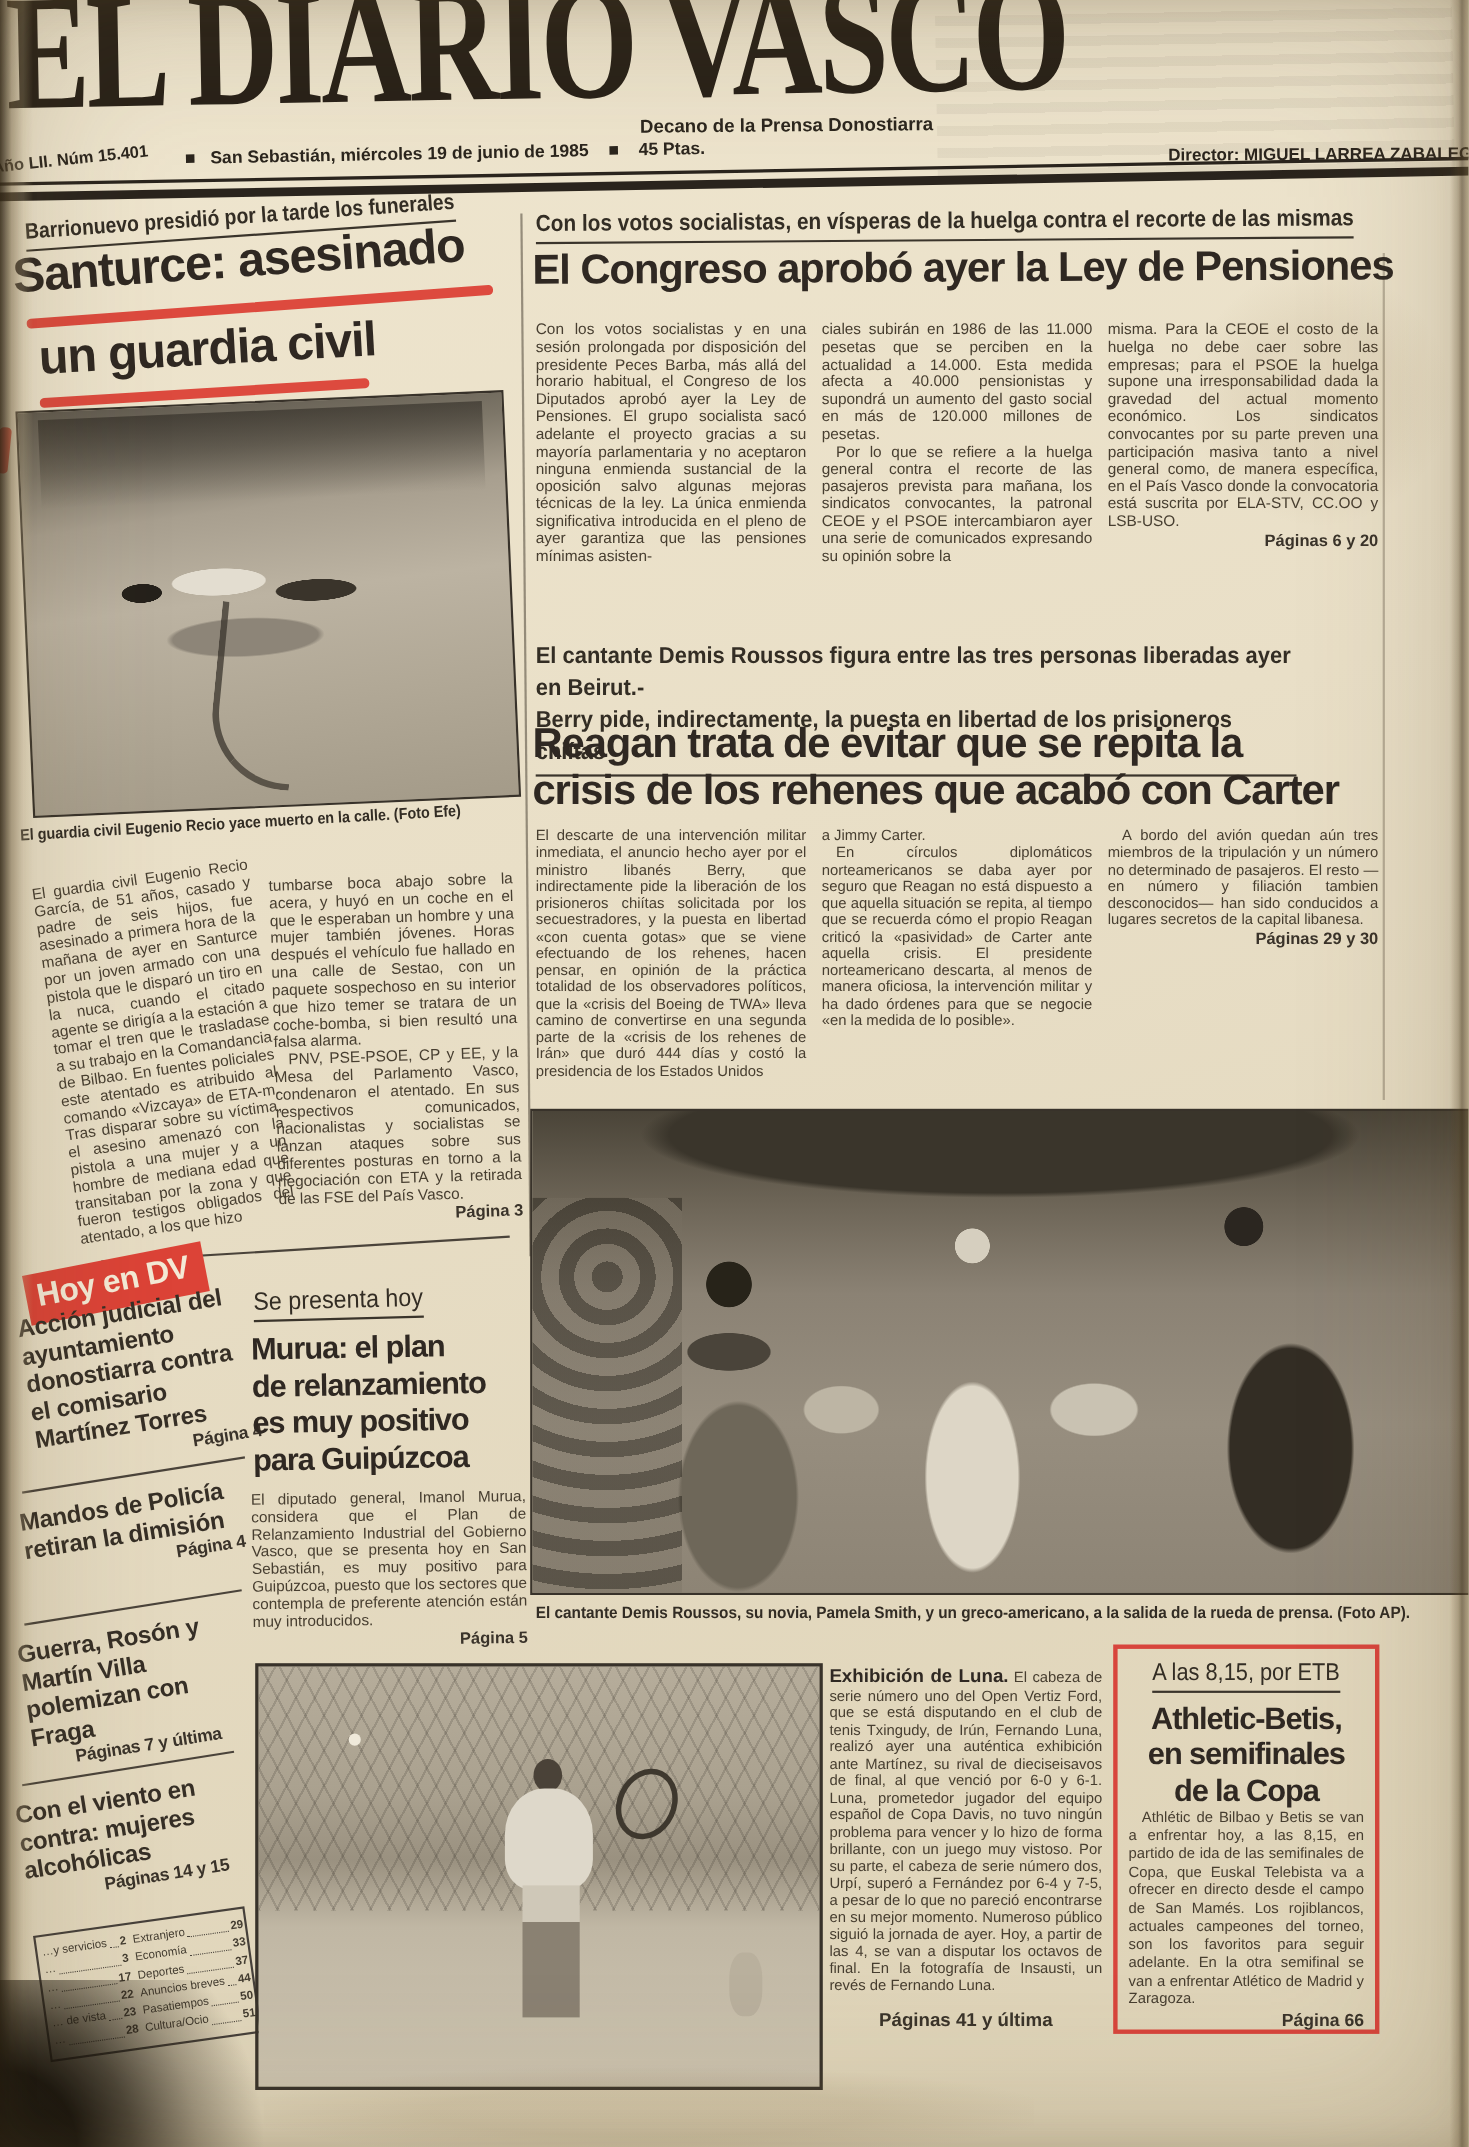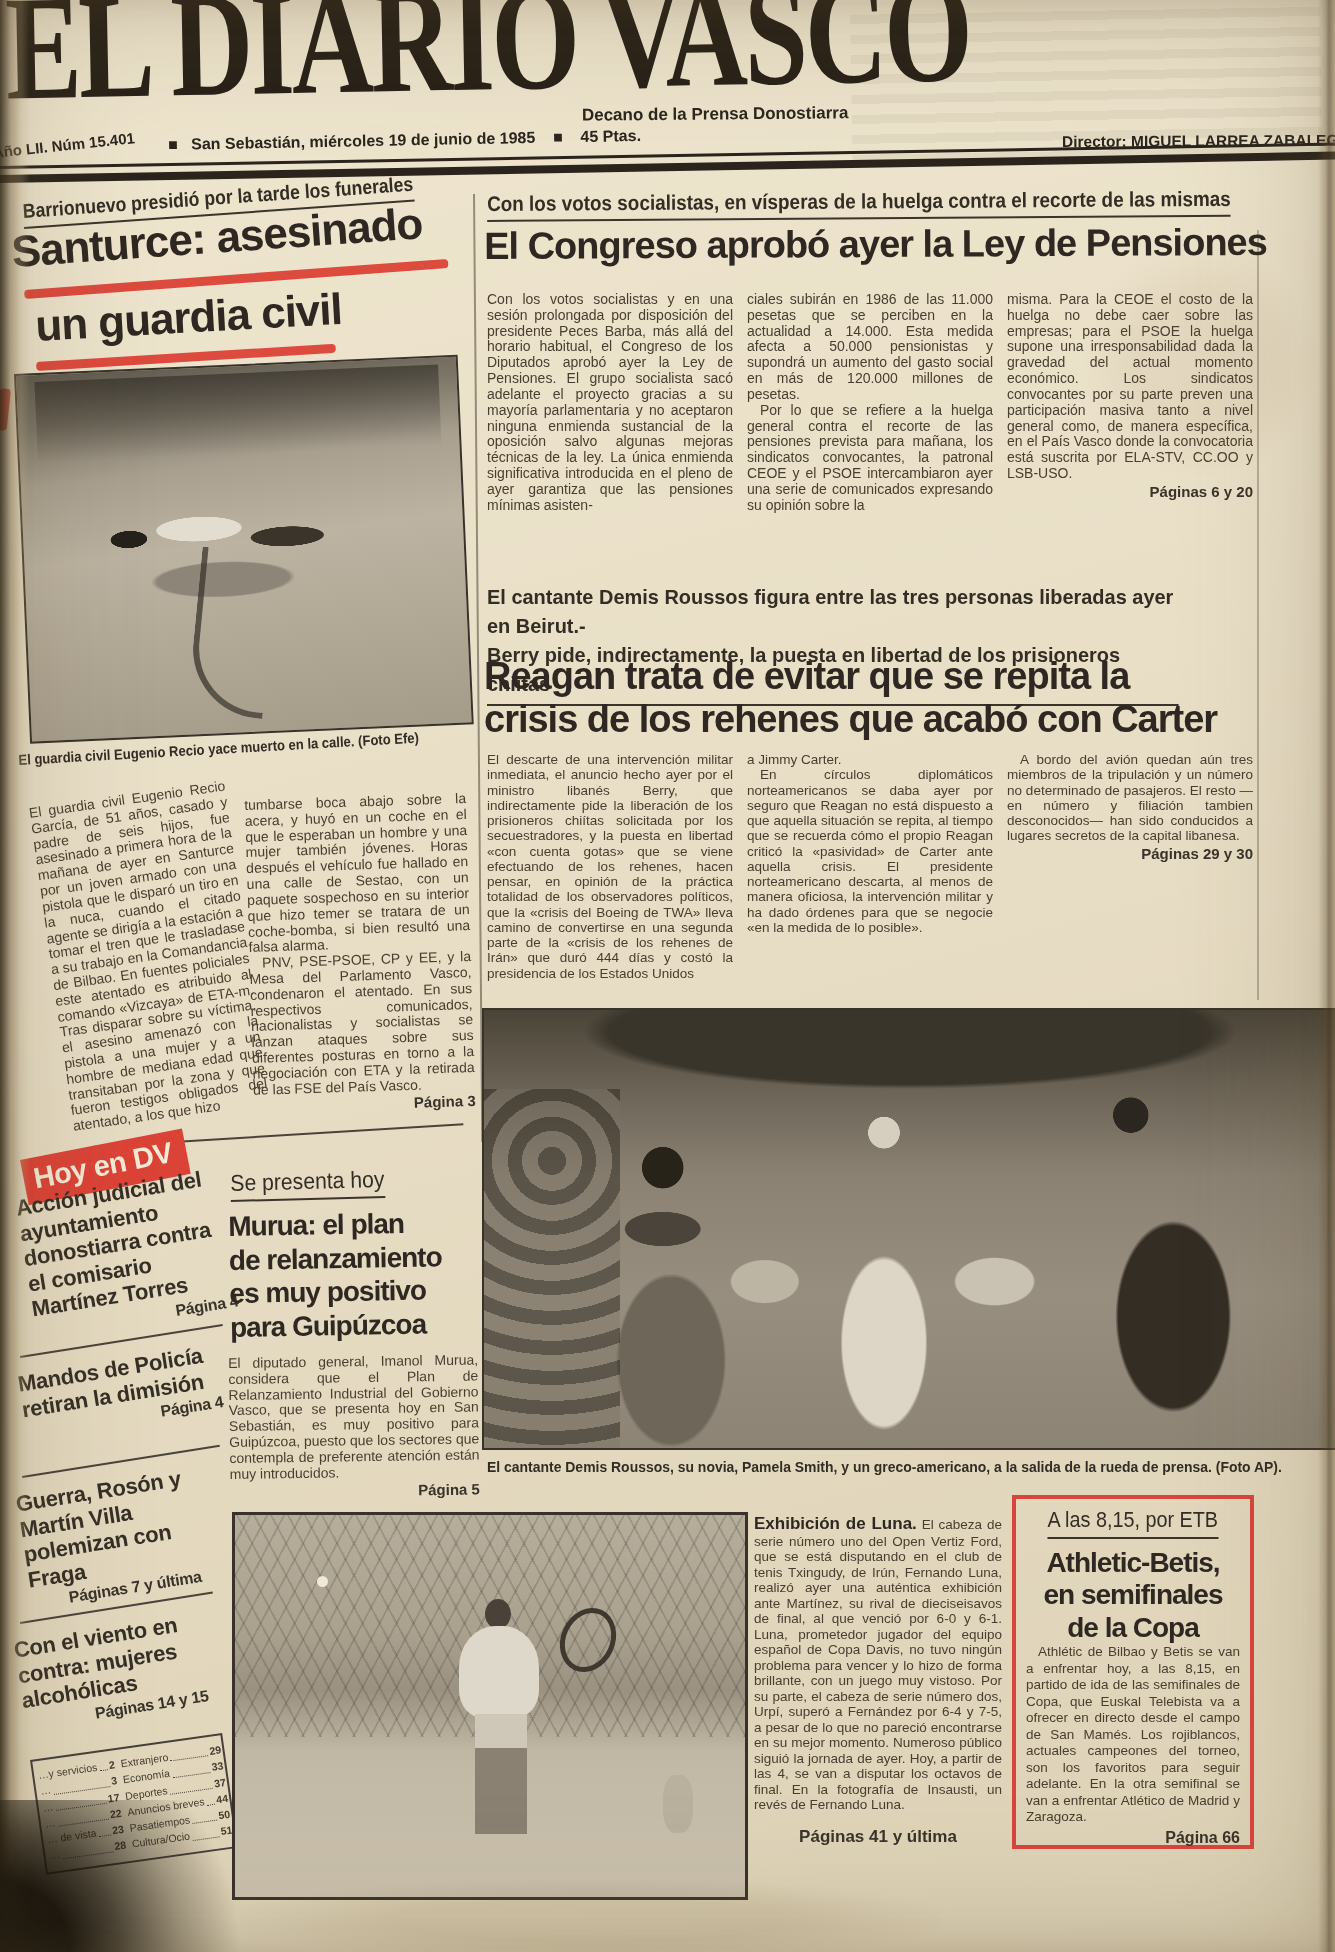--- a/index.html
+++ b/index.html
@@ -182,22 +182,22 @@
     </div>
   </div>
 
   <div class="abs kick" style="left:487px;top:192px;font-size:21px;transform:rotate(-.4deg) scaleX(.9);">Con los votos socialistas, en vísperas de la huelga contra el recorte de las mismas</div>
   <div class="abs hl" style="left:484px;top:226px;font-size:38px;transform:rotate(-.3deg);">El Congreso aprobó ayer la Ley de Pensiones</div>
   <div class="abs cols" style="left:487px;top:292px;width:766px;">
     <div class="body">
       <p class="ni">Con los votos socialistas y en una sesión prolongada por disposición del presidente Peces Barba, más allá del horario habitual, el Congreso de los Diputados aprobó ayer la Ley de Pensiones. El grupo socialista sacó adelante el proyecto gracias a su mayoría parlamentaria y no aceptaron ninguna enmienda sustancial de la oposición salvo algunas mejoras técnicas de la ley. La única enmienda significativa introducida en el pleno de ayer garantiza que las pensiones mínimas asisten-</p>
     </div>
     <div class="body">
-      <p class="ni">ciales subirán en 1986 de las 11.000 pesetas que se perciben en la actualidad a 14.000. Esta medida afecta a 50.000 pensionistas y supondrá un aumento del gasto social en más de 120.000 millones de pesetas.</p>
-      <p>Por lo que se refiere a la huelga general contra el recorte de las pensiones prevista para mañana, los sindicatos convocantes, la patronal CEOE y el PSOE intercambiaron ayer una serie de comunicados expresando su opinión sobre la</p>
+      <p class="ni">ciales subirán en 1986 de las 11.000 pesetas que se perciben en la actualidad a 14.000. Esta medida afecta a 40.000 pensionistas y supondrá un aumento del gasto social en más de 120.000 millones de pesetas.</p>
+      <p>Por lo que se refiere a la huelga general contra el recorte de las pasajeros prevista para mañana, los sindicatos convocantes, la patronal CEOE y el PSOE intercambiaron ayer una serie de comunicados expresando su opinión sobre la</p>
     </div>
     <div class="body">
       <p class="ni">misma. Para la CEOE el costo de la huelga no debe caer sobre las empresas; para el PSOE la huelga supone una irresponsabilidad dada la gravedad del actual momento económico. Los sindicatos convocantes por su parte preven una participación masiva tanto a nivel general como, de manera específica, en el País Vasco donde la convocatoria está suscrita por ELA-STV, CC.OO y LSB-USO.</p>
       <div class="pgref">Páginas 6 y 20</div>
     </div>
   </div>
 
   <div class="abs kick2" style="left:487px;top:583px;width:728px;font-size:21px;line-height:1.38;transform:scaleX(.95);transform-origin:left top;">
     <div>El cantante Demis Roussos figura entre las tres personas liberadas ayer en Beirut.-</div>
     <div>Berry pide, indirectamente, la puesta en libertad de los prisioneros chiítas</div>

